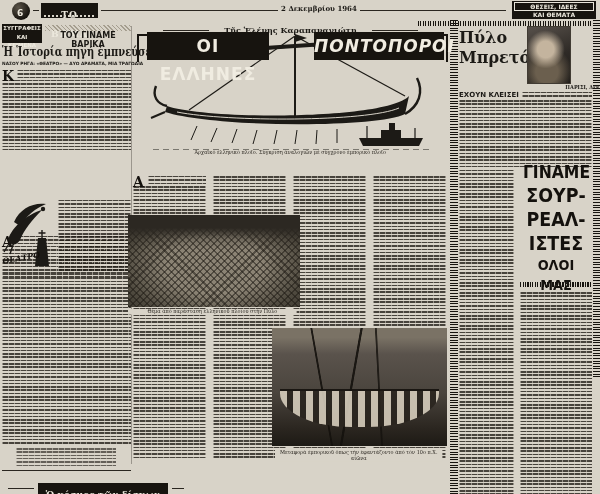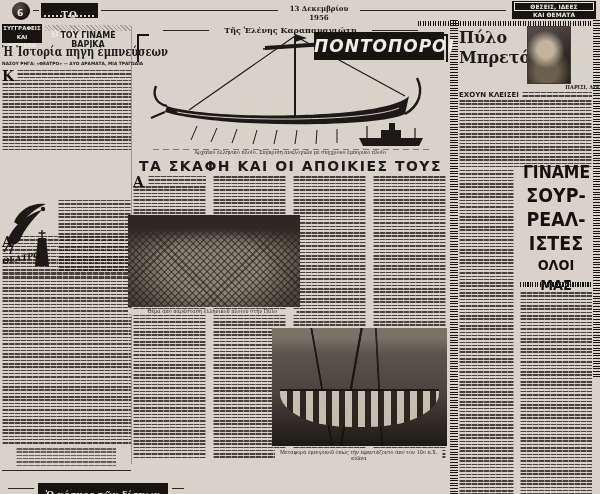--- a/index.html
+++ b/index.html
@@ -31,21 +31,21 @@
 
   <div class="abs" style="left:12px;top:2px;width:18px;height:18px;border-radius:50%;background:radial-gradient(circle at 35% 30%,#5a5348,#17140f 70%);">
     <span class="abs" style="left:5px;top:6px;font:bold 9px 'DejaVu Sans',sans-serif;color:#ece8dd;">6</span>
   </div>
   <div class="abs rule" style="left:33px;top:10px;width:6px;height:1px;"></div>
   <div class="abs blackbox" style="left:41px;top:3px;width:57px;height:15px;text-align:center;">
     <span style="font:bold 9px 'DejaVu Serif',serif;line-height:12px;letter-spacing:1px;">ΤΟ ΒΗΜΑ</span>
     <div class="abs" style="left:3px;right:3px;bottom:1px;height:2px;background:repeating-linear-gradient(90deg,#d8d3c8 0 2px,rgba(0,0,0,0) 2px 4px);"></div>
   </div>
   <div class="abs rule" style="left:101px;top:10px;width:177px;height:1px;"></div>
-  <div class="abs" style="left:280px;top:4px;width:78px;text-align:center;font:bold 7px 'DejaVu Serif',serif;">13 Δεκεμβρίου 1956</div>
+  <div class="abs" style="left:280px;top:4px;width:78px;text-align:center;font:bold 7px 'DejaVu Serif',serif;">2 Δεκεμβρίου 1964</div>
   <div class="abs rule" style="left:360px;top:10px;width:146px;height:1px;"></div>
   <div class="abs blackbox" style="left:512px;top:1px;width:84px;height:18px;">
     <div style="margin:1px 2px 0;border:1px solid #e8e4da;font:bold 6px 'DejaVu Sans',sans-serif;line-height:7px;text-align:center;">ΘΕΣΕΙΣ, ΙΔΕΕΣ</div>
     <div style="font:bold 6px 'DejaVu Sans',sans-serif;line-height:8px;text-align:center;">ΚΑΙ ΘΕΜΑΤΑ</div>
   </div>
 
   <div class="abs vstripes" style="left:418px;top:21px;width:174px;height:5px;"></div>
   <div class="abs hstripes" style="left:450px;top:20px;width:8px;height:474px;"></div>
   <div class="abs hstripes" style="left:593px;top:20px;width:7px;height:358px;"></div>
   <div class="abs rule" style="left:131px;top:26px;width:1px;height:438px;opacity:.35;"></div>
@@ -135,27 +135,29 @@
         <rect x="234" y="96" width="20" height="8"></rect>
         <rect x="242" y="89" width="6" height="7"></rect>
         <line x1="220" y1="104" x2="220" y2="92" stroke="#1c1a16" stroke-width="1.2"></line>
         <line x1="268" y1="104" x2="268" y2="94" stroke="#1c1a16" stroke-width="1.2"></line>
       </g>
       <g stroke="#1c1a16" stroke-width="1" stroke-dasharray="6 4">
         <line x1="6" y1="116" x2="284" y2="116"></line>
       </g>
     </svg>
 
+    <div class="abs blackbox bigword sans" style="left:14px;top:8px;width:122px;height:28px;">
+      <span style="font-size:17px;line-height:28px;">ΟΙ ΕΛΛΗΝΕΣ</span>
+    </div>
     <div class="abs blackbox bigword sans" style="left:181px;top:8px;width:130px;height:28px;font-style:italic;">
       <span style="font-size:17px;line-height:28px;">ΠΟΝΤΟΠΟΡΟΙ</span>
     </div>
 
     <div class="abs cap" style="left:10px;top:126px;width:475px;">Ἀρχαϊκό ἑλληνικό πλοῖο. Σύγκριση ἀναλογιῶν μὲ σύγχρονο ἐμπορικό πλοῖο</div>
 
-    <div class="abs" style="left:0;top:134px;width:315px;text-align:center;font:bold 14px 'DejaVu Sans',sans-serif;letter-spacing:1.5px;white-space:nowrap;">ΤΑ ΣΚΑΦΗ ΚΑΙ ΟΙ ΑΠΟΙΚΙΕΣ ΤΟΥΣ</div>
 
     <div class="abs para" style="left:0;top:152px;width:73px;height:284px;">
       <span class="dropcap">Α</span>
       <div class="tx ind"></div>
       <div class="tx" style="height:272px;"></div>
     </div>
     <div class="tx abs" style="left:80px;top:152px;width:73px;height:284px;"></div>
     <div class="tx abs" style="left:160px;top:152px;width:73px;height:284px;"></div>
     <div class="tx abs" style="left:240px;top:152px;width:73px;height:284px;"></div>
 

